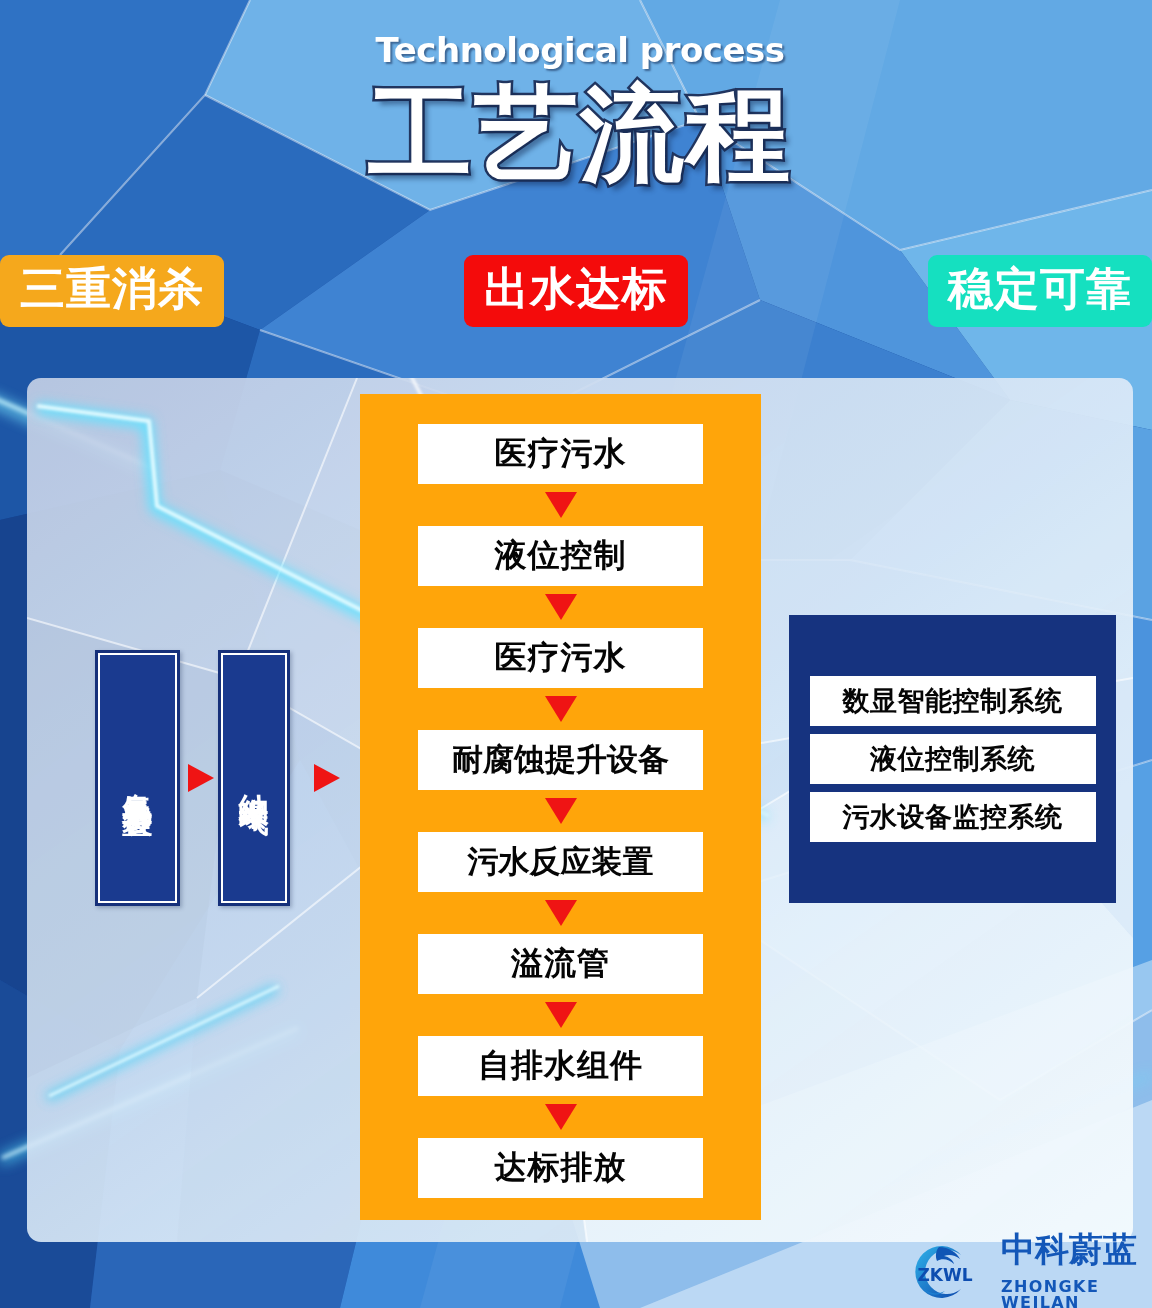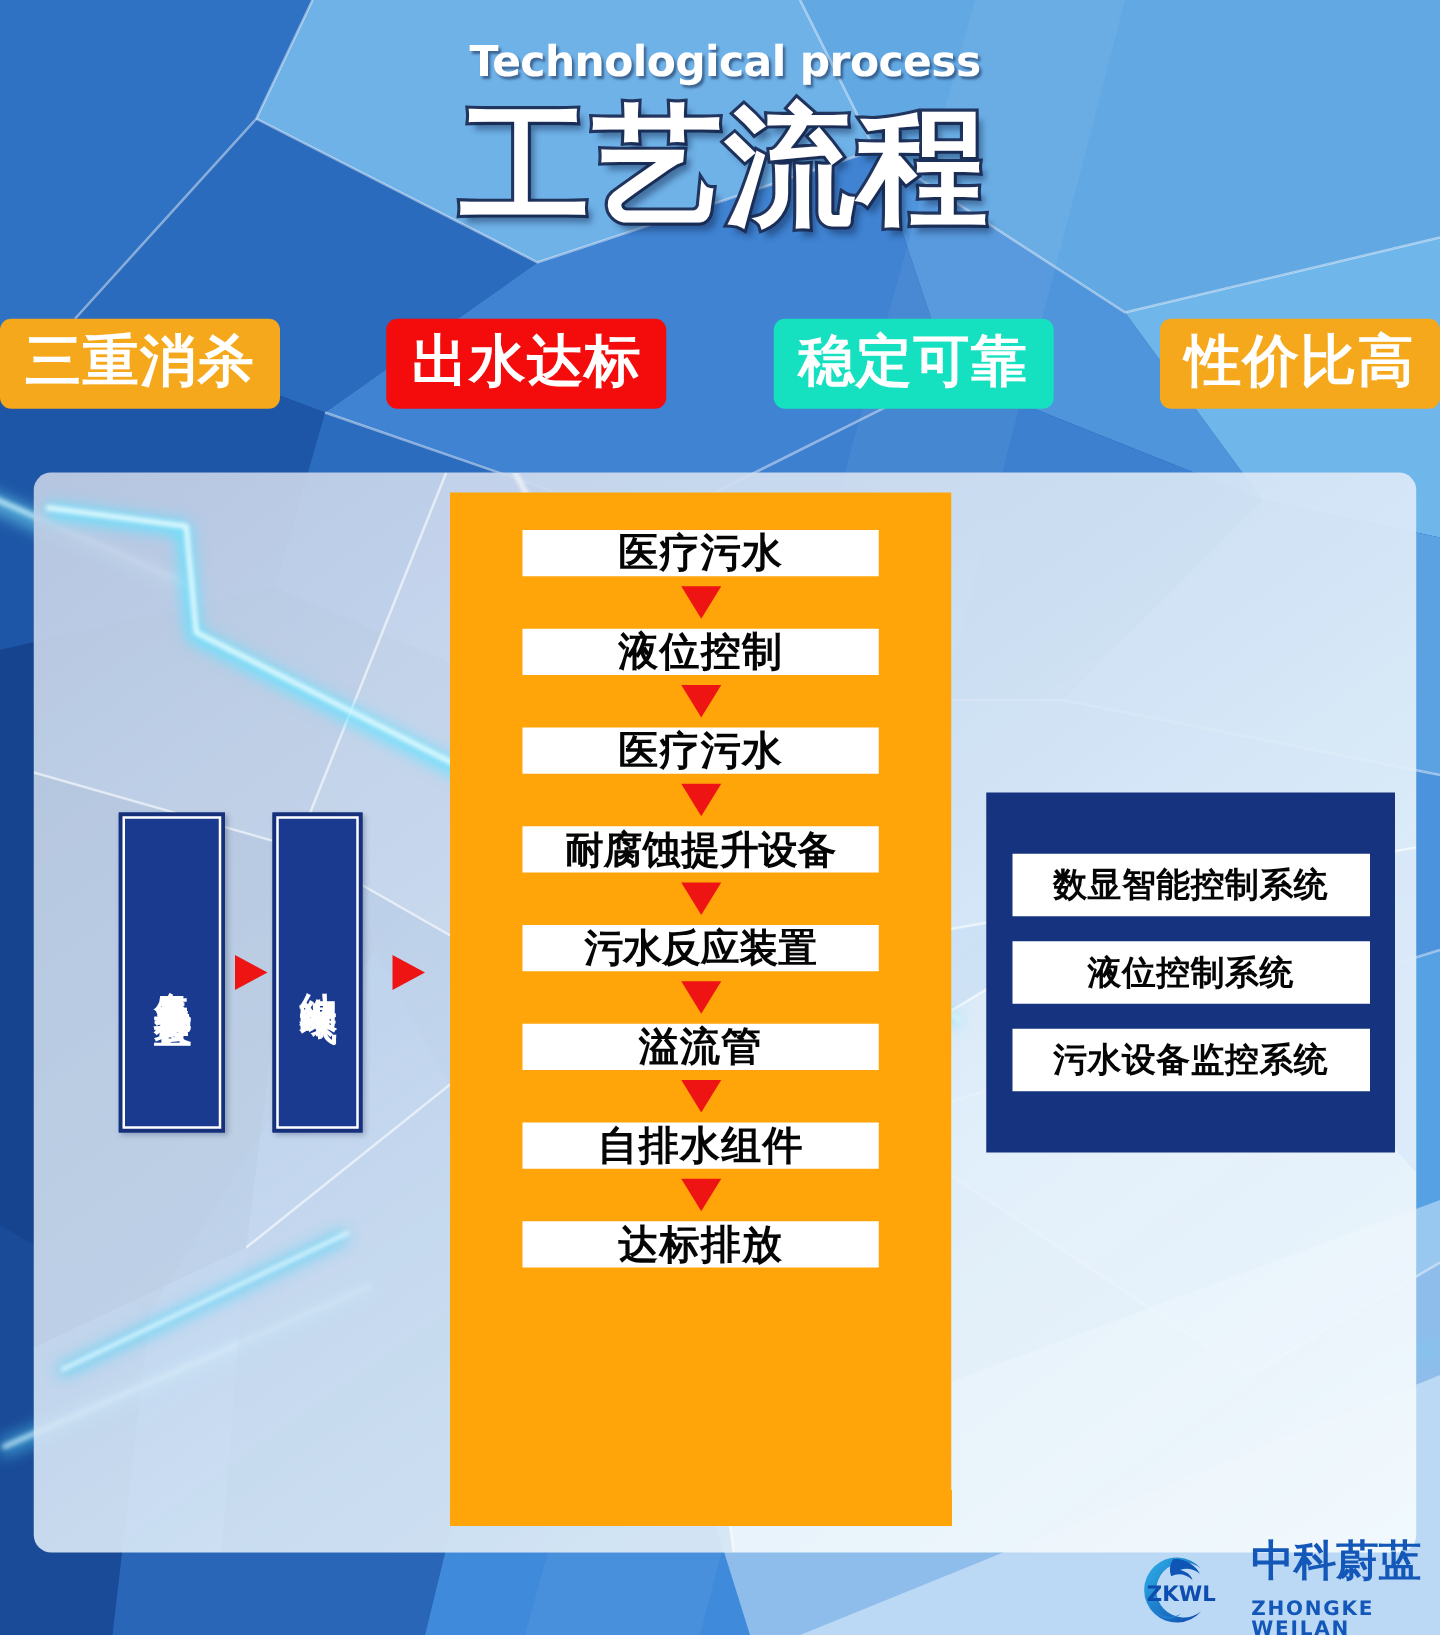--- a/index.html
+++ b/index.html
@@ -101,43 +101,43 @@
 
   
   .flow {
     position: absolute; left: 360px; top: 394px; width: 401px; height: 826px;
     background: #ffa50a;
     z-index: 7;
     display: flex; flex-direction: column; align-items: center;
     padding-top: 30px;
   }
   .flow-step {
-    width: 285px; height: 37px;
+    width: 285px; height: 60px;
     background: #ffffff;
     display: flex; align-items: center; justify-content: center;
     color: #050505; font-weight: bold; font-size: 32px;
     letter-spacing: 1px;
     white-space: nowrap;
   }
   .flow-step.wide { letter-spacing: 0px; font-size: 31px; }
   .tri-down {
     width: 0; height: 0;
     border-left: 16px solid transparent;
     border-right: 16px solid transparent;
     border-top: 26px solid #ef1414;
     margin: 8px 0 8px 0;
   }
 
   
   .sys {
-    position: absolute; left: 789px; top: 634px; width: 327px; height: 288px;
+    position: absolute; left: 789px; top: 615px; width: 327px; height: 288px;
     background: #16337f;
     z-index: 7;
     display: flex; flex-direction: column; align-items: center;
-    justify-content: center; gap: 20px;
+    justify-content: center; gap: 8px;
   }
   .sys-item {
     width: 286px; height: 50px;
     background: #ffffff;
     display: flex; align-items: center; justify-content: center;
     color: #050505; font-weight: bold; font-size: 27px;
     letter-spacing: 0.5px; white-space: nowrap;
   }
 
   
@@ -297,23 +297,20 @@
 <div class="badges">
   <div class="badge" style="background: rgb(245, 168, 28); color: rgb(255, 255, 255);">
     <span>三重消杀</span>
   </div>
   <div class="badge" style="background: rgb(244, 11, 11); color: rgb(255, 255, 255);">
     <span>出水达标</span>
   </div>
   <div class="badge" style="background: rgb(21, 224, 192); color: rgb(255, 255, 255);">
     <span>稳定可靠</span>
   </div>
-  <div class="badge" style="background: rgb(245, 168, 28); color: rgb(255, 255, 255);">
-    <span>性价比高</span>
-  </div>
 </div>
 
 <div class="vbox" id="vbox-1" style="background: rgb(26, 58, 143);">
   <div class="vbox-inner">
     <span class="vbox-text">臭氧杀毒装置</span>
   </div>
 </div>
 <div class="tri-right" id="tri-r1" style="border-left-color: rgb(239, 20, 20);"></div>
 
 <div class="vbox" id="vbox-2" style="background: rgb(26, 58, 143);">

